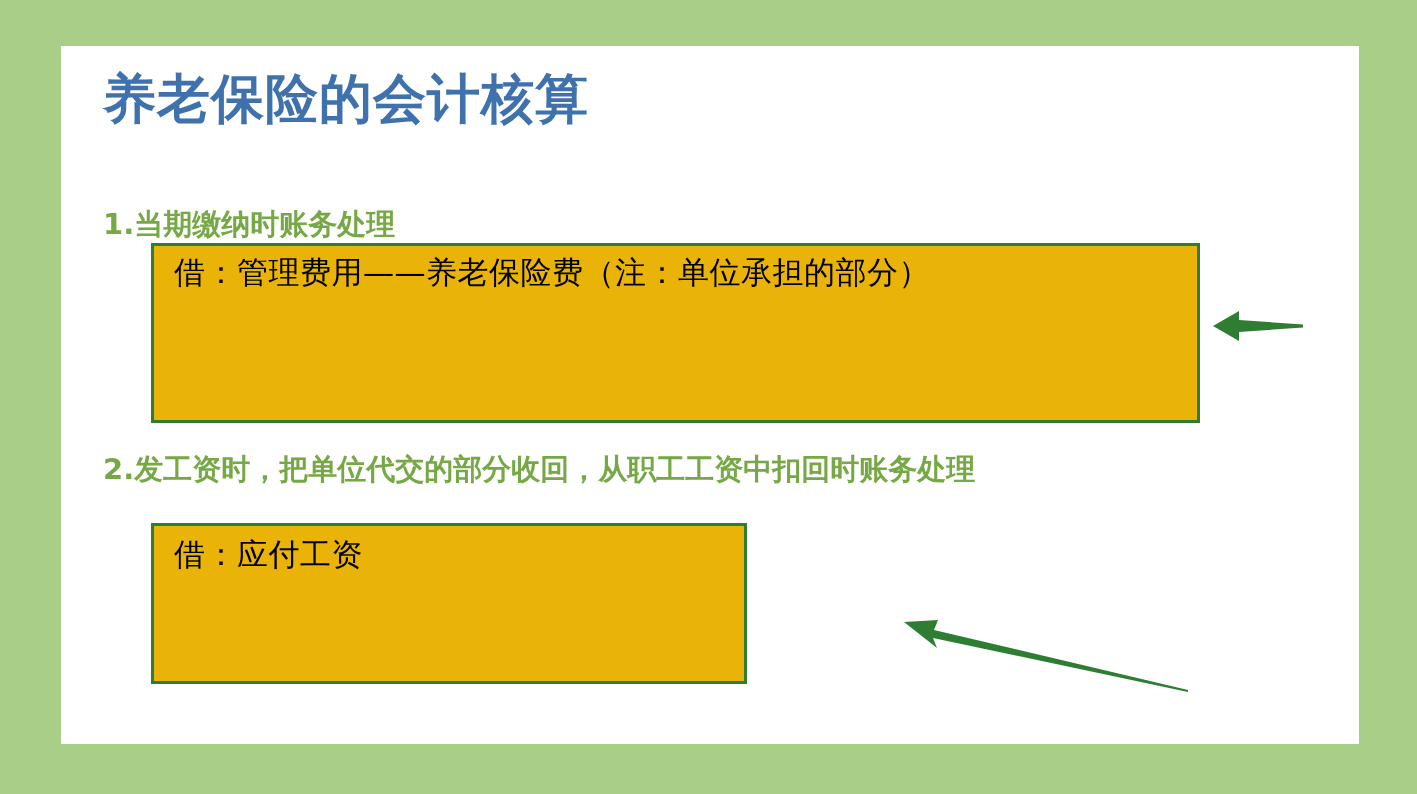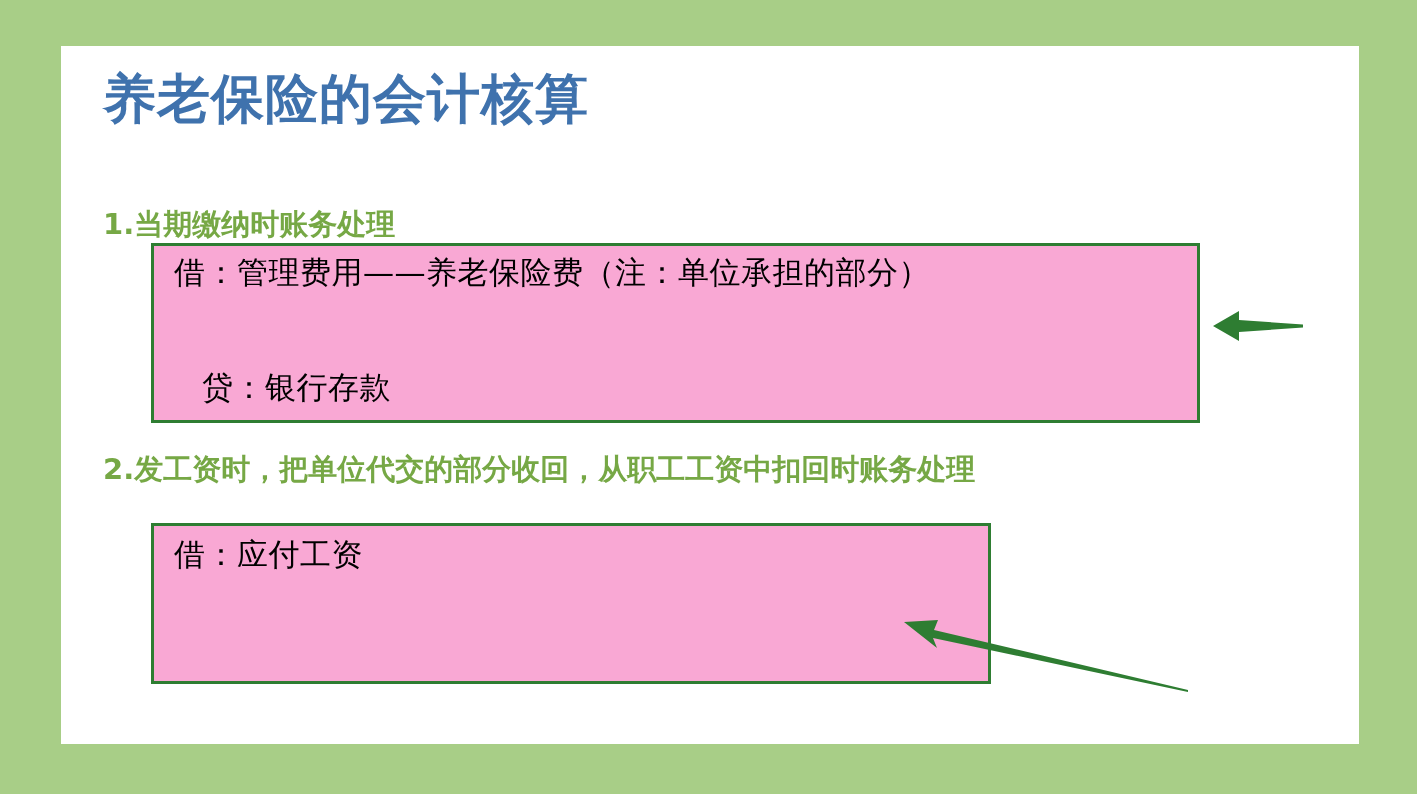--- a/index.html
+++ b/index.html
@@ -57,33 +57,33 @@
     top: 438px;
     width: 1190px;
   }
   .bullet .num {
     display: inline-block;
     min-width: 28px;
   }
   .entry-box {
     position: absolute;
     border: 3px solid #2e7d32;
-    background: #f9a8d4;
+    background: #eab308;
     box-sizing: border-box;
   }
   #entry-box-1 {
     left: 151px;
     top: 243px;
     width: 1049px;
     height: 180px;
   }
   #entry-box-2 {
     left: 151px;
     top: 523px;
-    width: 840px;
+    width: 596px;
     height: 161px;
   }
   .entry-line {
     position: absolute;
     font-family: "DejaVu Serif", serif;
     font-size: 31px;
     color: #000000;
     white-space: nowrap;
     letter-spacing: 0.5px;
   }
@@ -118,21 +118,20 @@
   <div id="card"></div>
 
   <div id="slide-title">养老保险的会计核算</div>
 
   <div class="bullet" id="bullet-1">
     <span class="num">1.</span><span>当期缴纳时账务处理</span>
   </div>
 
   <div class="entry-box" id="entry-box-1">
     <div class="entry-line" id="b1-l1">借：管理费用——养老保险费（注：单位承担的部分）</div>
-    <div class="entry-line" id="b1-l3">贷：银行存款</div>
   </div>
 
   <div class="bullet" id="bullet-2">
     <span class="num">2.</span><span>发工资时，把单位代交的部分收回，从职工工资中扣回时账务处理</span>
   </div>
 
   <div class="entry-box" id="entry-box-2">
     <div class="entry-line" id="b2-l1">借：应付工资</div>
   </div>
 

